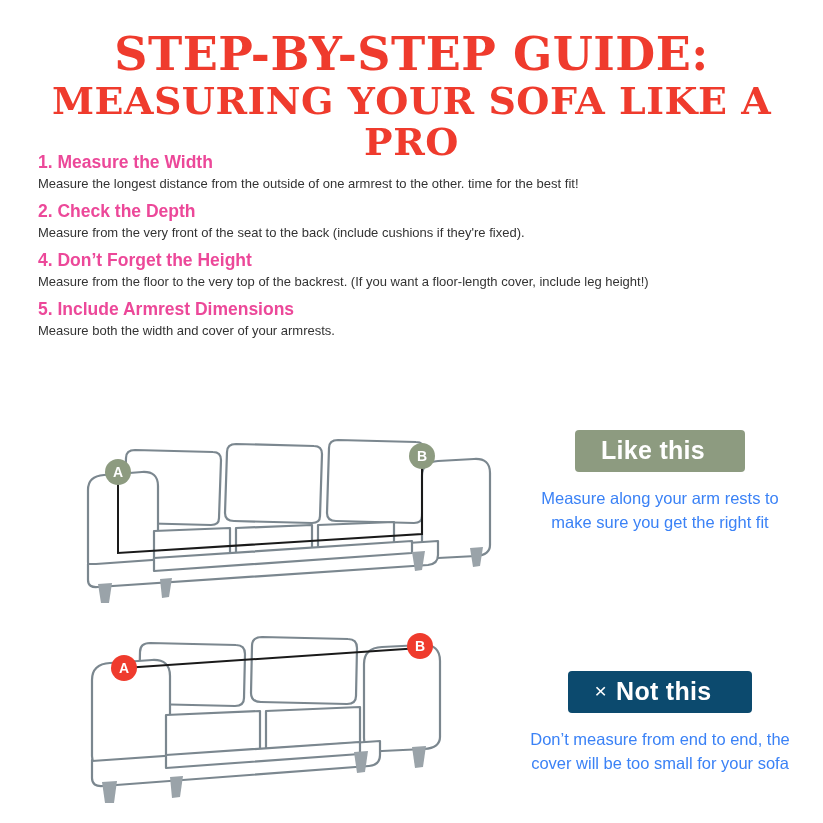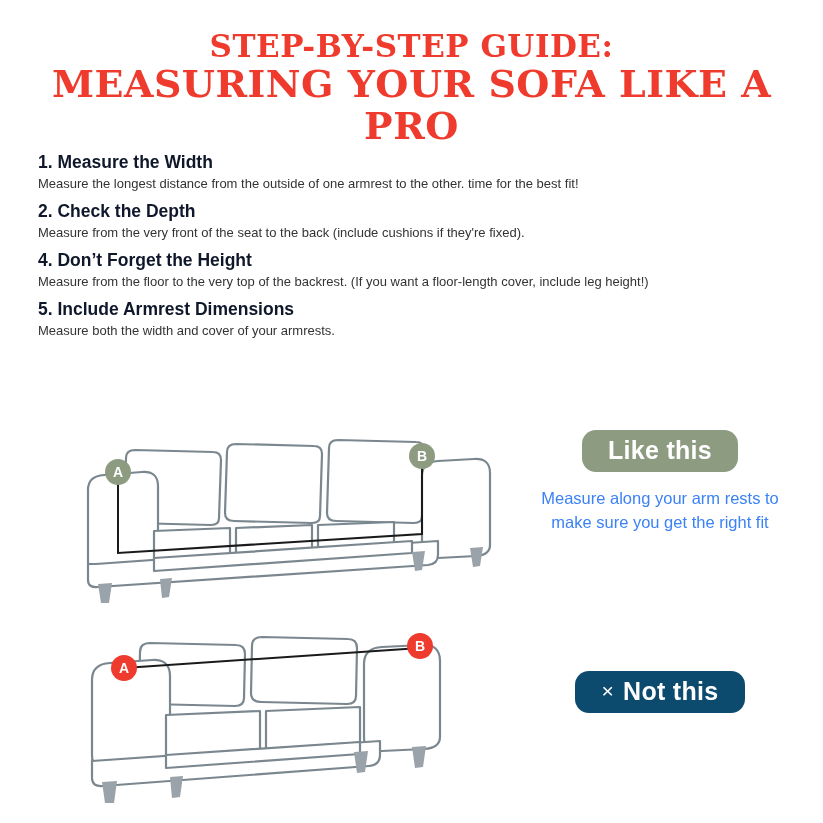--- a/index.html
+++ b/index.html
@@ -29,33 +29,33 @@
     text-align: center;
   }
   .title-line {
     font-family: "DejaVu Serif", serif;
     color: #ef3b2d;
     font-weight: bold;
     letter-spacing: 0.5px;
     line-height: 1.08;
     text-transform: uppercase;
   }
-  .title-line-1 { font-size: 31px; }
+  .title-line-1 { font-size: 46px; }
   .title-line-2 { font-size: 38px; }
 
   
   .steps {
     position: absolute;
     top: 152px;
     left: 38px;
     width: 760px;
   }
   .step { margin-bottom: 8px; }
   .step-head {
-    color: #0f172a;
+    color: #ec4899;
     font-size: 17.5px;
     font-weight: bold;
     margin: 0 0 3px 0;
     line-height: 1.2;
   }
   .step-body {
     color: #333333;
     font-size: 13px;
     line-height: 1.3;
     margin: 0 0 0 0;
@@ -78,22 +78,22 @@
     position: absolute;
     top: 430px;
     left: 520px;
     width: 280px;
   }
   .badge {
     display: inline-block;
     color: #ffffff;
     font-size: 25px;
     font-weight: bold;
-    padding: 7px 26px 9px 26px;
-    border-radius: 14px;
+    padding: 7px 40px 9px 26px;
+    border-radius: 4px;
     letter-spacing: 0.3px;
     line-height: 1.05;
   }
   .badge-good { background: #8d9b80; }
   .badge-bad  { background: #0c4a6e; }
   .badge-row { text-align: center; }
   .badge-x {
     font-size: 21px;
     font-weight: normal;
     margin-right: 9px;
@@ -229,17 +229,18 @@
       </div>
       <div class="callout-text">Measure along your arm rests to make sure you get the right fit</div>
     </div>
 
     <div class="callout-block-2">
       <div class="badge-row">
         <span class="badge badge-bad">
           <span class="badge-x">×</span><span>Not this</span>
         </span>
       </div>
+      <div class="callout-text">Don’t measure from end to end, the cover will be too small for your sofa</div>
     </div>
 
   </div>
 
 </div>
 
 </body></html>

